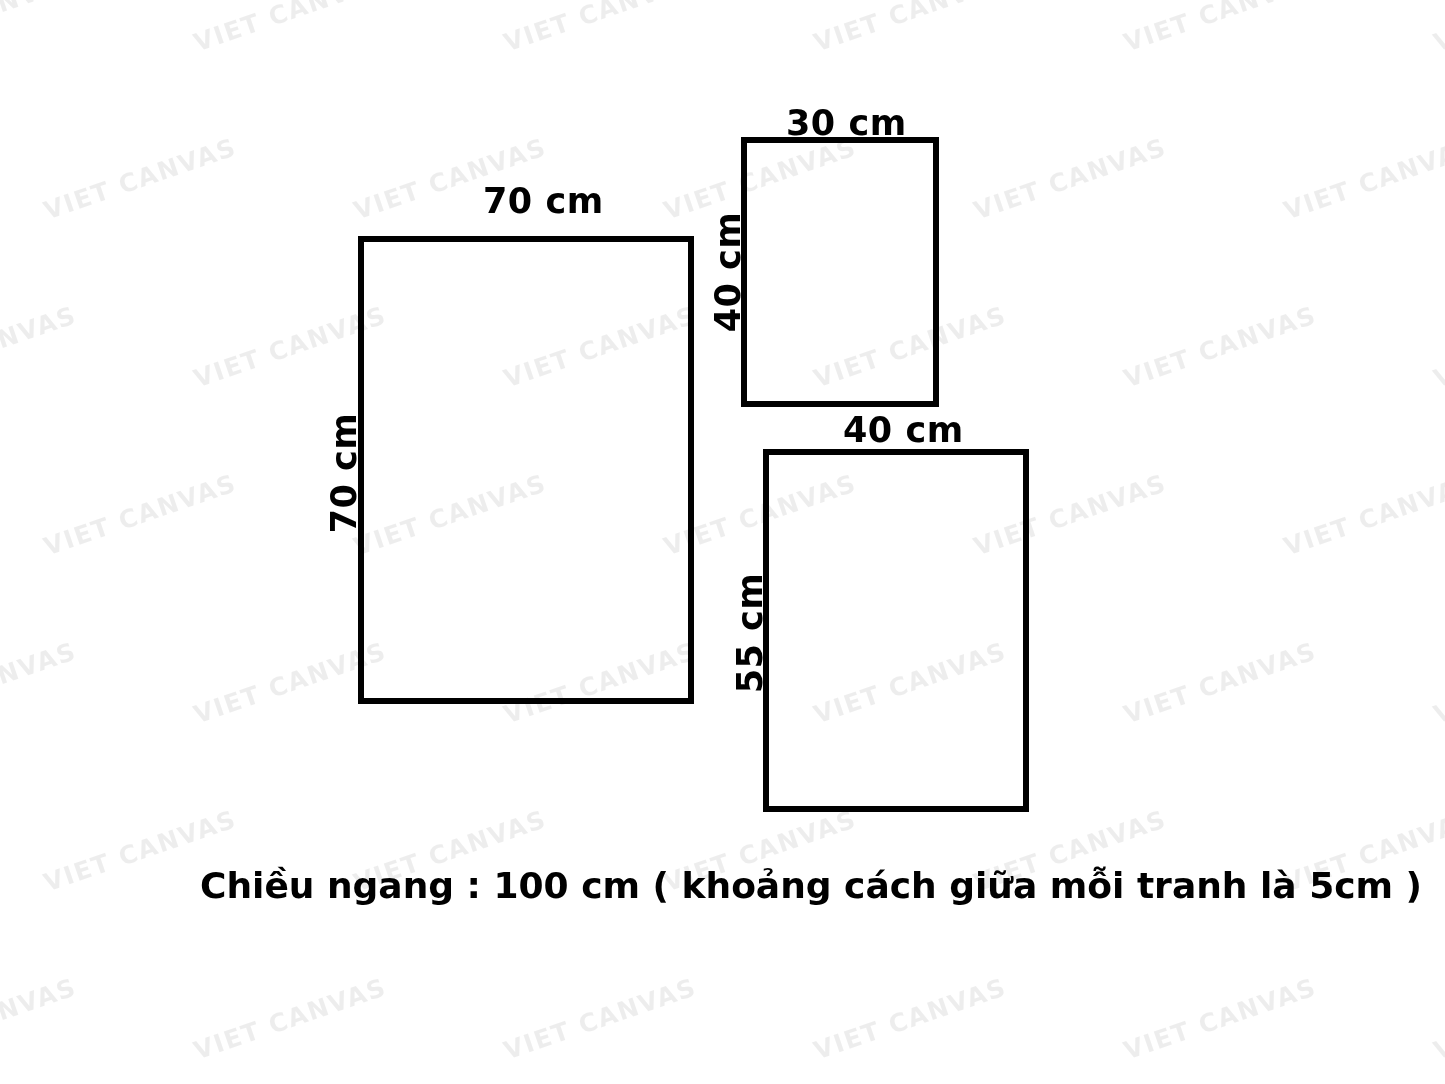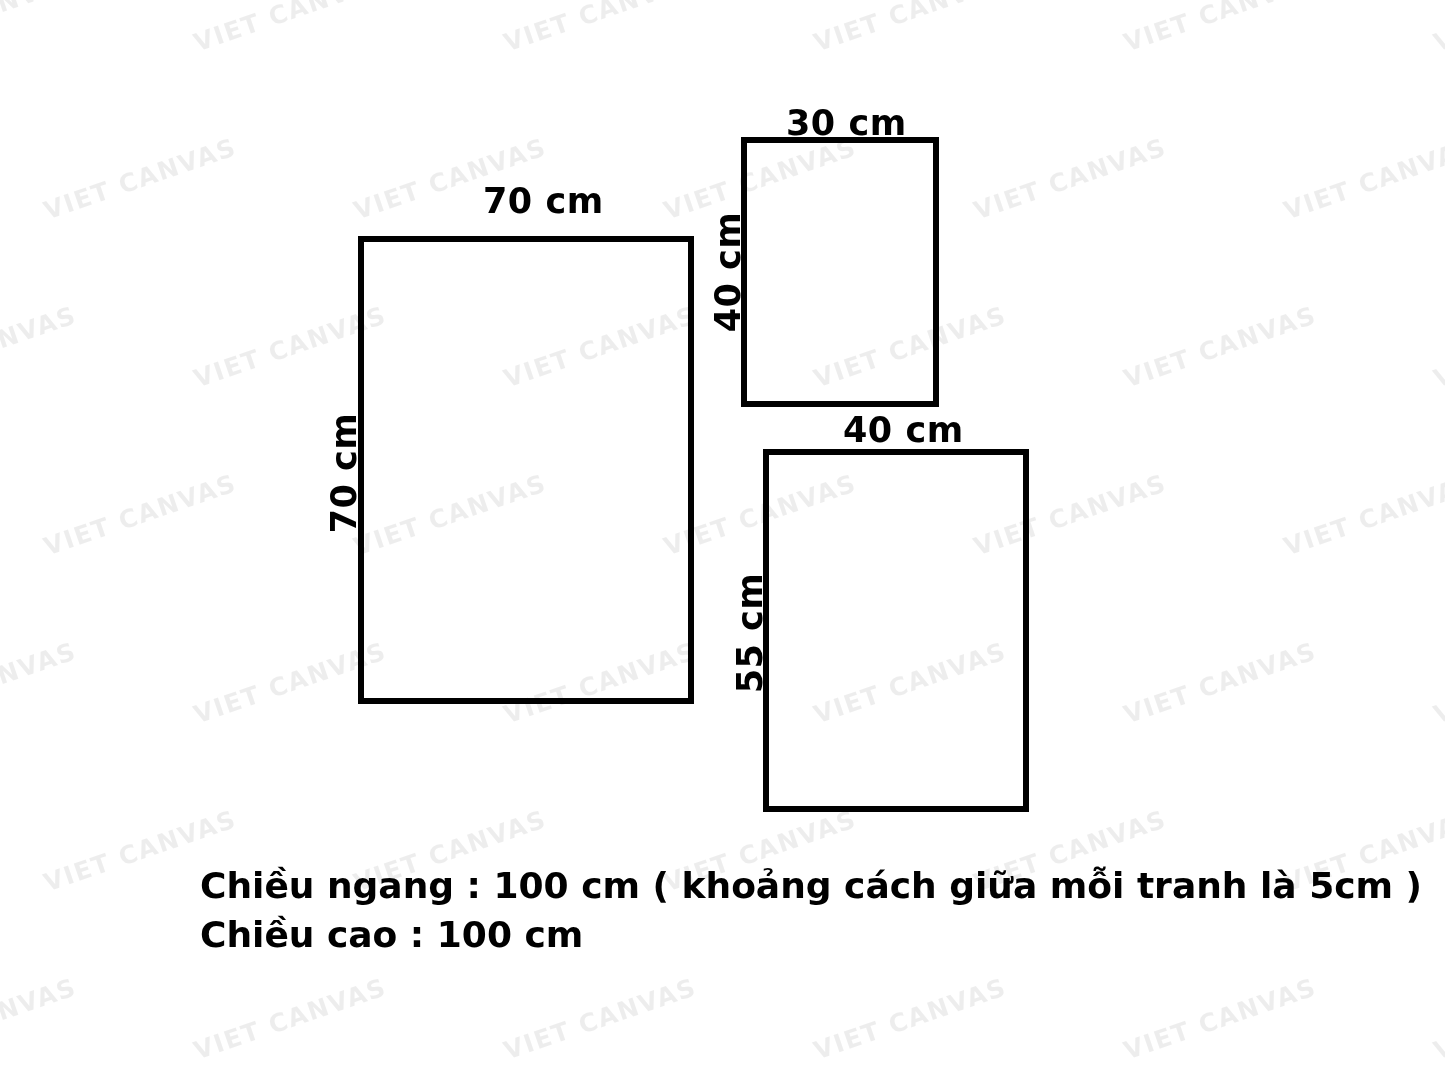--- a/index.html
+++ b/index.html
@@ -94,21 +94,20 @@
   <div class="dim vertical" style="left:658px; top:252px; width:140px; text-align:center;">40 cm</div>
 
   <div class="panel" style="left:763px; top:449px; width:266px; height:363px;"></div>
   <div class="dim" style="left:843px; top:410px;">40 cm</div>
   <div class="dim vertical" style="left:680px; top:613px; width:140px; text-align:center;">55 cm</div>
 
 </div>
 
 <div id="caption">
   <div>Chiều ngang : 100 cm ( khoảng cách giữa mỗi tranh là 5cm )</div>
-  <div>Chiều cao : 100 cm</div>
 </div>
 
 <div id="watermark-layer">
     <span class="wm" style="left: -120px; top: 30px;">VIET CANVAS</span>
     <span class="wm" style="left: 190px; top: 30px;">VIET CANVAS</span>
     <span class="wm" style="left: 500px; top: 30px;">VIET CANVAS</span>
     <span class="wm" style="left: 810px; top: 30px;">VIET CANVAS</span>
     <span class="wm" style="left: 1120px; top: 30px;">VIET CANVAS</span>
     <span class="wm" style="left: 1430px; top: 30px;">VIET CANVAS</span>
     <span class="wm" style="left: 40px; top: 198px;">VIET CANVAS</span>

